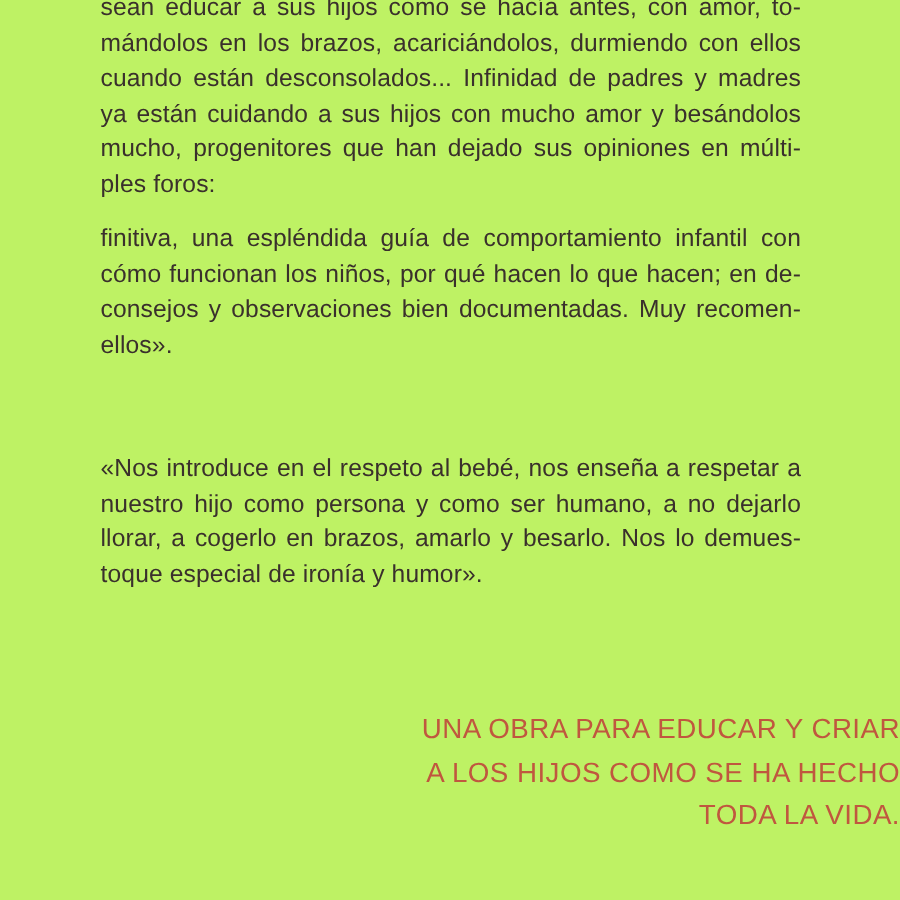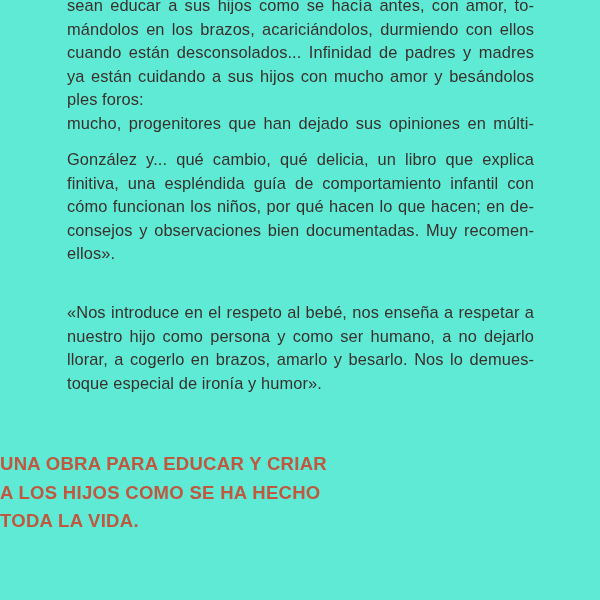--- a/index.html
+++ b/index.html
@@ -7,21 +7,21 @@
       padding: 0;
       width: 600px;
       height: 600px;
       overflow: hidden;
       background: #f7e6dc;
     }
     .page {
       position: relative;
       width: 600px;
       height: 600px;
-      background: #5eead4;
+      background: #bef264;
     }
     .column {
       position: absolute;
       left: 67px;
       width: 467px;
       font-family: "Liberation Sans", sans-serif;
       color: #3a302c;
       font-size: 16.4px;
       line-height: 23.6px;
       letter-spacing: 0.1px;
@@ -40,49 +40,48 @@
     .line.last {
       text-align-last: left;
     }
     #p1 { top: -6px; }
     #p2 { top: 148px; }
     #p3 { top: 301px; }
     .caption {
       position: absolute;
       left: 0;
       width: 600px;
-      top: 450px;
-      text-align: left;
+      top: 472px;
+      text-align: right;
       font-family: "Liberation Sans", sans-serif;
-      font-weight: bold;
+      font-weight: normal;
       color: #c0573f;
       font-size: 18.5px;
       line-height: 28.5px;
       letter-spacing: 0.3px;
     }
     .caption span {
       display: block;
     }
   </style>
 </head>
 <body>
 
 <div class="page">
 
   <div class="column para" id="p1">
     <span class="line">sean educar a sus hijos como se hacía antes, con amor, to-</span>
     <span class="line">mándolos en los brazos, acariciándolos, durmiendo con ellos</span>
     <span class="line">cuando están desconsolados... Infinidad de padres y madres</span>
     <span class="line">ya están cuidando a sus hijos con mucho amor y besándolos</span>
+    <span class="line">mucho, progenitores que han dejado sus opiniones en múlti-</span>
     <span class="line last">ples foros:</span>
-    <span class="line">mucho, progenitores que han dejado sus opiniones en múlti-</span>
   </div>
 
   <div class="column para" id="p2">
-    <span class="line">González y... qué cambio, qué delicia, un libro que explica</span>
     <span class="line">finitiva, una espléndida guía de comportamiento infantil con</span>
     <span class="line">cómo funcionan los niños, por qué hacen lo que hacen; en de-</span>
     <span class="line">consejos y observaciones bien documentadas. Muy recomen-</span>
     <span class="line last">ellos».</span>
   </div>
 
   <div class="column para" id="p3">
     <span class="line">«Nos introduce en el respeto al bebé, nos enseña a respetar a</span>
     <span class="line">nuestro hijo como persona y como ser humano, a no dejarlo</span>
     <span class="line">llorar, a cogerlo en brazos, amarlo y besarlo. Nos lo demues-</span>

